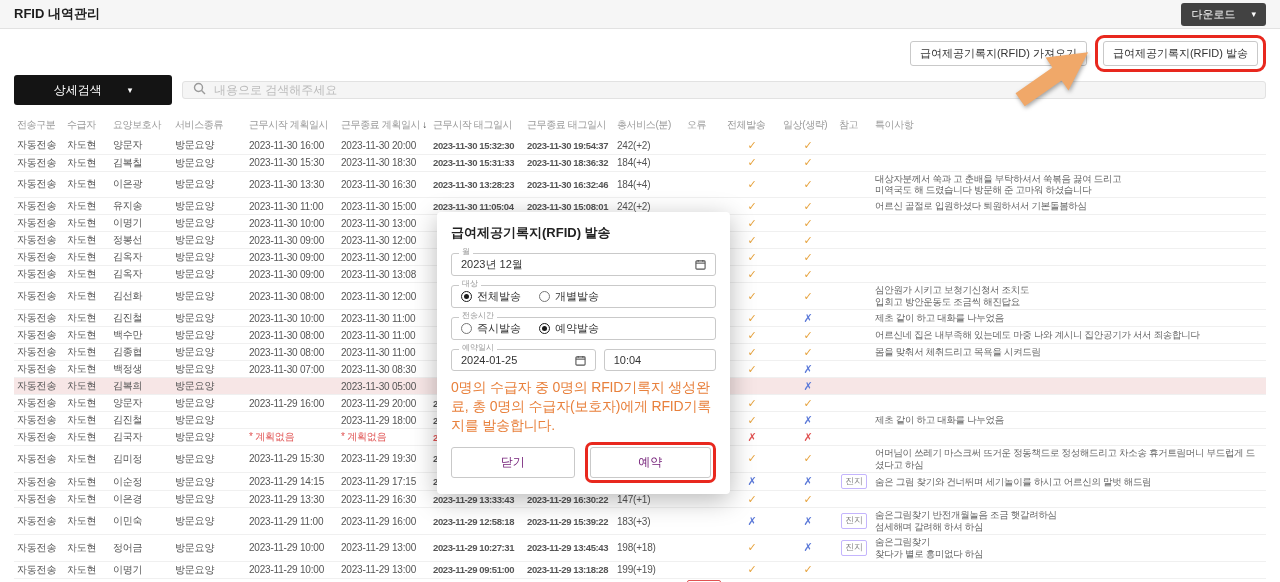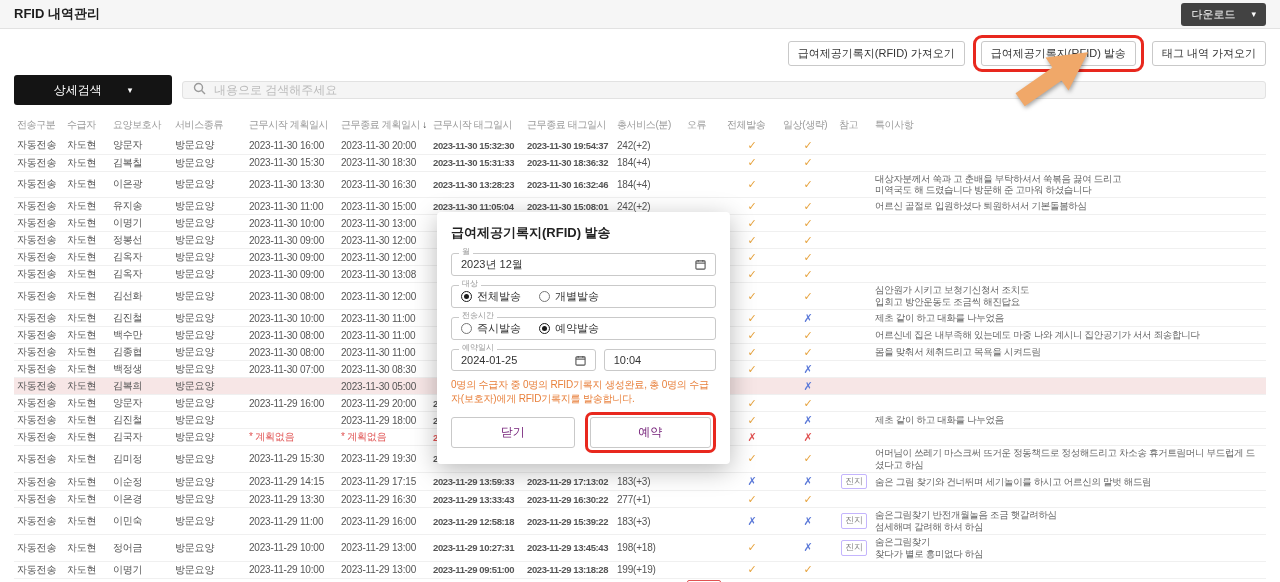--- a/index.html
+++ b/index.html
@@ -37,21 +37,21 @@
 .fbox-label{position:absolute;top:-6px;left:7px;background:#fff;font-size:8px;color:#999;padding:0 3px;line-height:1;}
 .grow{flex:1;}
 .radio-row{display:flex;gap:18px;align-items:center;flex:1;}
 .radio-opt{display:inline-flex;align-items:center;gap:5px;font-size:11px;color:#333;cursor:pointer;}
 .radio{width:11px;height:11px;border:1px solid #777;border-radius:50%;position:relative;display:inline-block;background:#fff;flex:none;}
 .radio.sel{border-color:#1c1c1c;}
 .radio.sel::after{content:"";position:absolute;left:2px;top:2px;right:2px;bottom:2px;background:#1c1c1c;border-radius:50%;}
 .dt-row{display:flex;gap:8px;margin:9px 14px 0;}
 .dt-row .fbox{margin:0;flex:1.35;}
 .dt-row .fbox.time{flex:1;}
-.notice{font-size:10px;color:#e8803c;margin:7px 14px 0;line-height:1.35;letter-spacing:-0.2px;}
+.notice{font-size:14px;color:#e8803c;margin:7px 14px 0;line-height:1.35;letter-spacing:-0.2px;}
 .modal-btns{display:flex;gap:10px;margin:7px 14px 0;align-items:center;}
 .m-btn{flex:1;border:1px solid #c9c9c9;background:#fff;border-radius:3px;font-size:12px;padding:6px 0;text-align:center;cursor:pointer;font-family:inherit;color:#701a75;}
 .ring2{flex:1;border:3px solid #e8281e;border-radius:7px;padding:2px;display:flex;}
 .ring2 .m-btn{flex:1;}
 .cal{margin-left:auto;display:inline-flex;cursor:pointer;}
 .arrow-annotation{position:absolute;left:1002px;top:38px;z-index:40;filter:drop-shadow(1px 2px 2px rgba(0,0,0,0.35));pointer-events:none;}
 </style>
 </head>
 <body>
 
@@ -61,21 +61,20 @@
     <span>다운로드</span>
     <span class="caret">▾</span>
   </button>
 </div>
 
 <div class="toolbar-row">
   <button class="tb-btn">급여제공기록지(RFID) 가져오기</button>
   <span class="ring">
     <button class="tb-btn">급여제공기록지(RFID) 발송</button>
   </span>
-  <button class="tb-btn">태그 내역 가져오기</button>
 </div>
 
 <div class="search-row">
   <button class="advanced-btn">
     <span>상세검색</span>
     <span class="caret">▾</span>
   </button>
   <div class="search-box">
     <span>
       <svg width="13" height="13" viewBox="0 0 13 13">
@@ -431,21 +430,21 @@
       </tr>
       <tr>
         <td class="c0">자동전송</td>
         <td class="c1">차도현</td>
         <td class="c2">이은경</td>
         <td class="c3">방문요양</td>
         <td class="c4">2023-11-29 13:30</td>
         <td class="c5">2023-11-29 16:30</td>
         <td class="c6">2023-11-29 13:33:43</td>
         <td class="c7">2023-11-29 16:30:22</td>
-        <td class="c8">277(+1)</td>
+        <td class="c8">147(+1)</td>
         <td class="c9"></td>
         <td class="c10"><span class="s-check">✓</span></td>
         <td class="c11"><span class="s-check">✓</span></td>
         <td class="c12"></td>
         <td class="c13"></td>
       </tr>
       <tr>
         <td class="c0">자동전송</td>
         <td class="c1">차도현</td>
         <td class="c2">이민숙</td>

